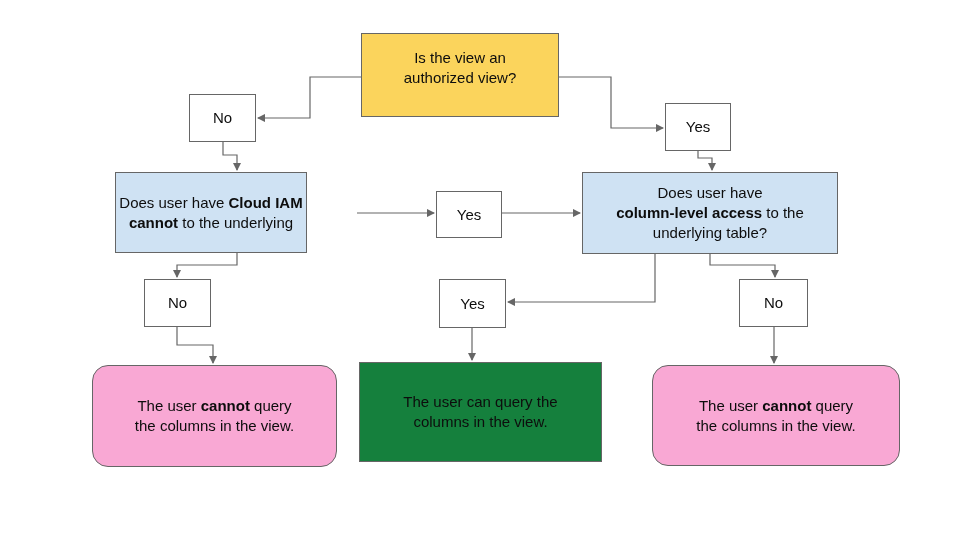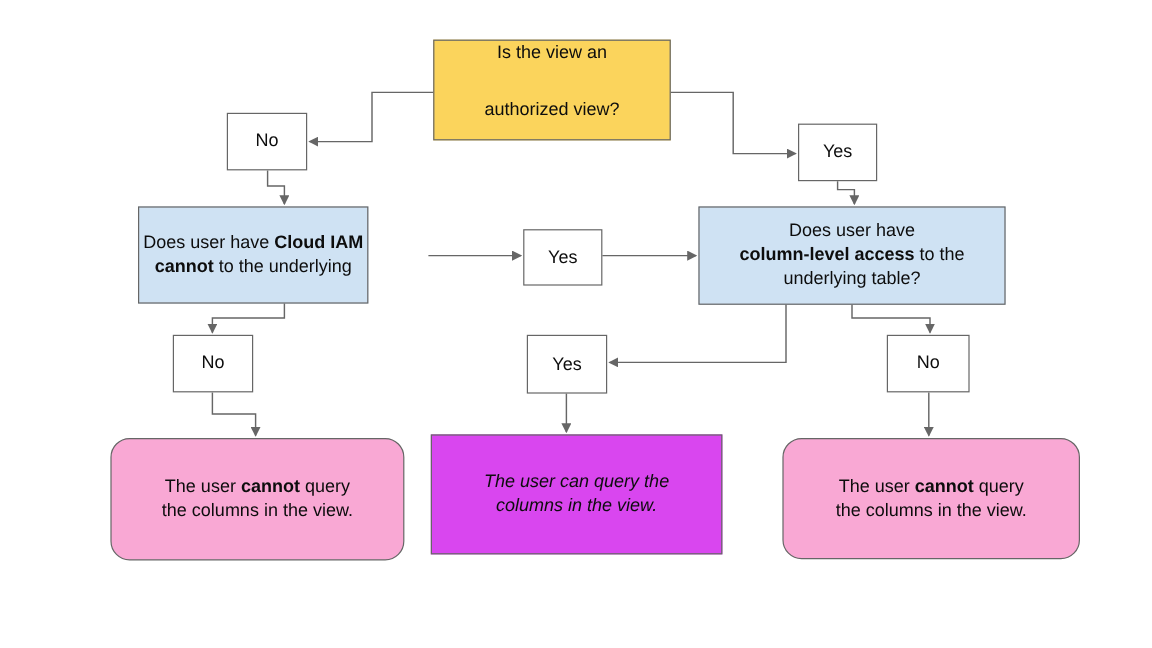--- a/index.html
+++ b/index.html
@@ -22,35 +22,35 @@
     text-align:center;
     font-size:15px;
     line-height:20px;
   }
   .node .line{display:block;}
   .node b{font-weight:700;}
   .fill-root{background:#FBD45C;}
   .fill-question{background:#CFE2F3;}
   .fill-label{background:#FFFFFF;}
   .fill-negative{background:#f9a8d4;border-radius:16px;}
-  .fill-positive{background:#d946ef;font-style:italic;}
+  .fill-positive{background:#15803d;}
   .root-pad{padding-bottom:14px;}
   #connector-layer{
     position:absolute;top:0;left:0;
     pointer-events:none;
     z-index:5;
   }
   .edge{stroke:#666666;stroke-width:1.2;fill:none;}
 </style>
 </head>
 <body>
 
 <div id="canvas">
 
-  <div class="node fill-root root-pad" style="left:361px;top:33px;width:198px;height:84px;justify-content:space-between;">
+  <div class="node fill-root root-pad" style="left:361px;top:33px;width:198px;height:84px;">
     <span class="line">Is the view an</span>
     <span class="line">authorized view?</span>
   </div>
 
   <div class="node fill-label" style="left:189px;top:94px;width:67px;height:48px;">
     <span class="line">No</span>
   </div>
   <div class="node fill-label" style="left:665px;top:103px;width:66px;height:48px;">
     <span class="line">Yes</span>
   </div>

